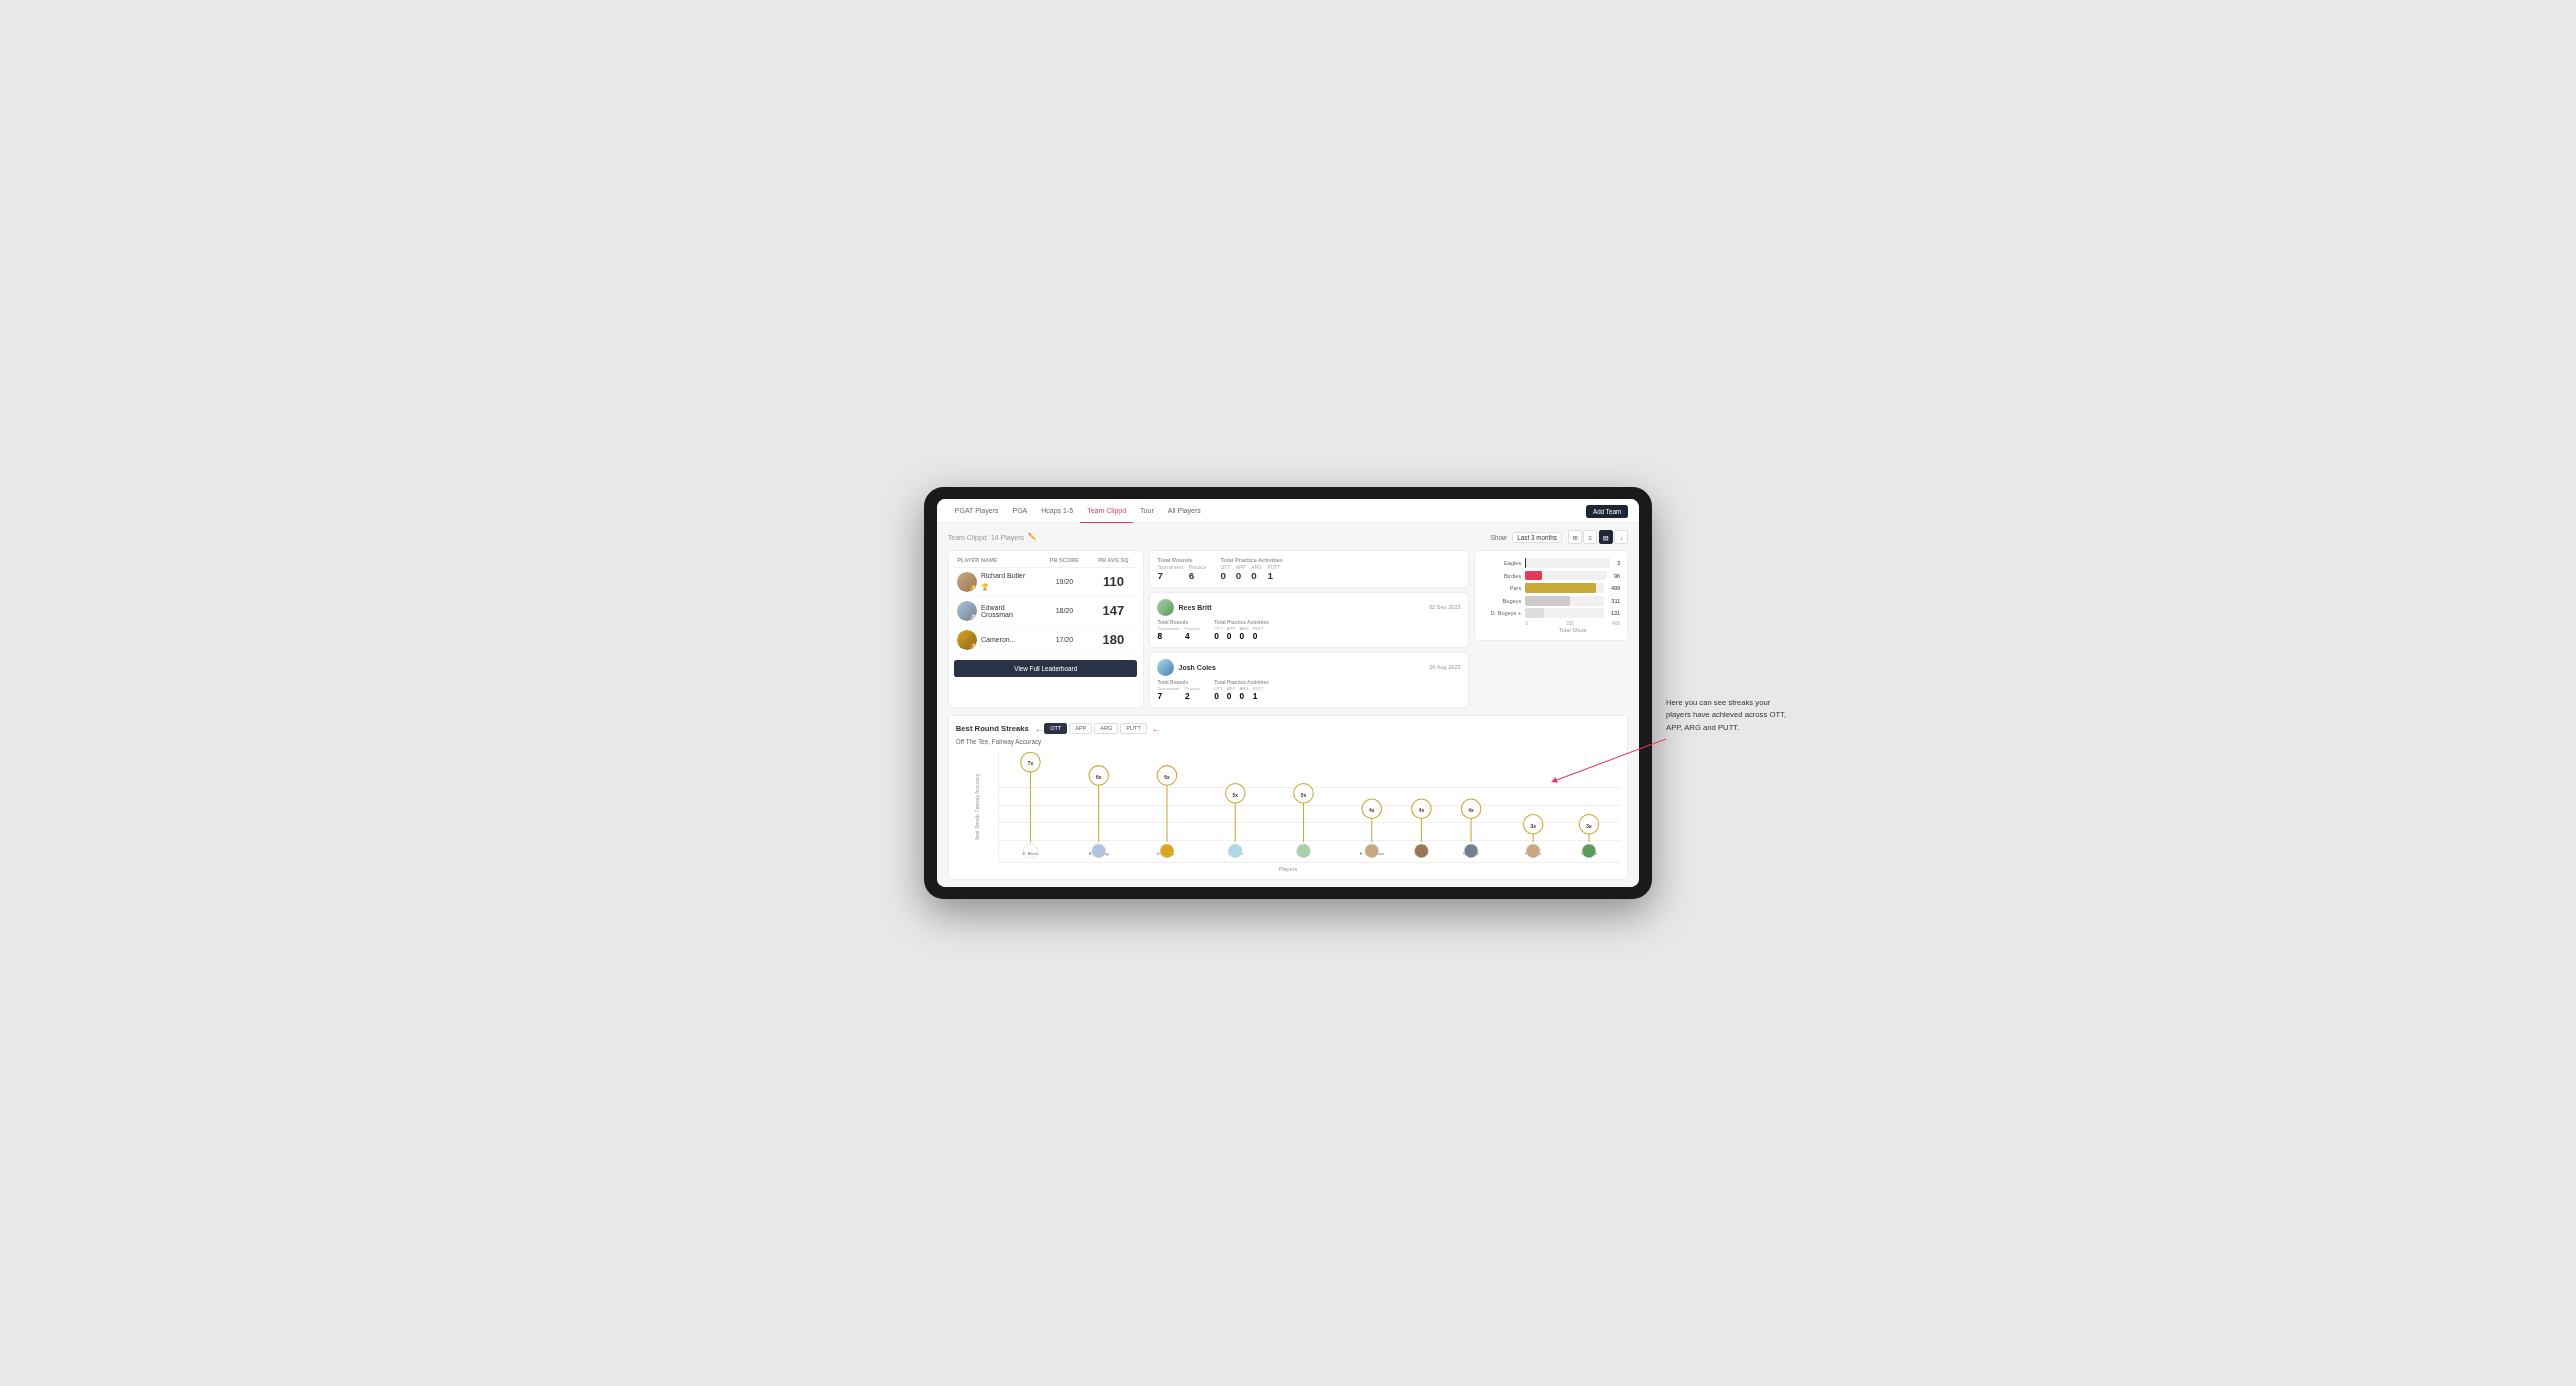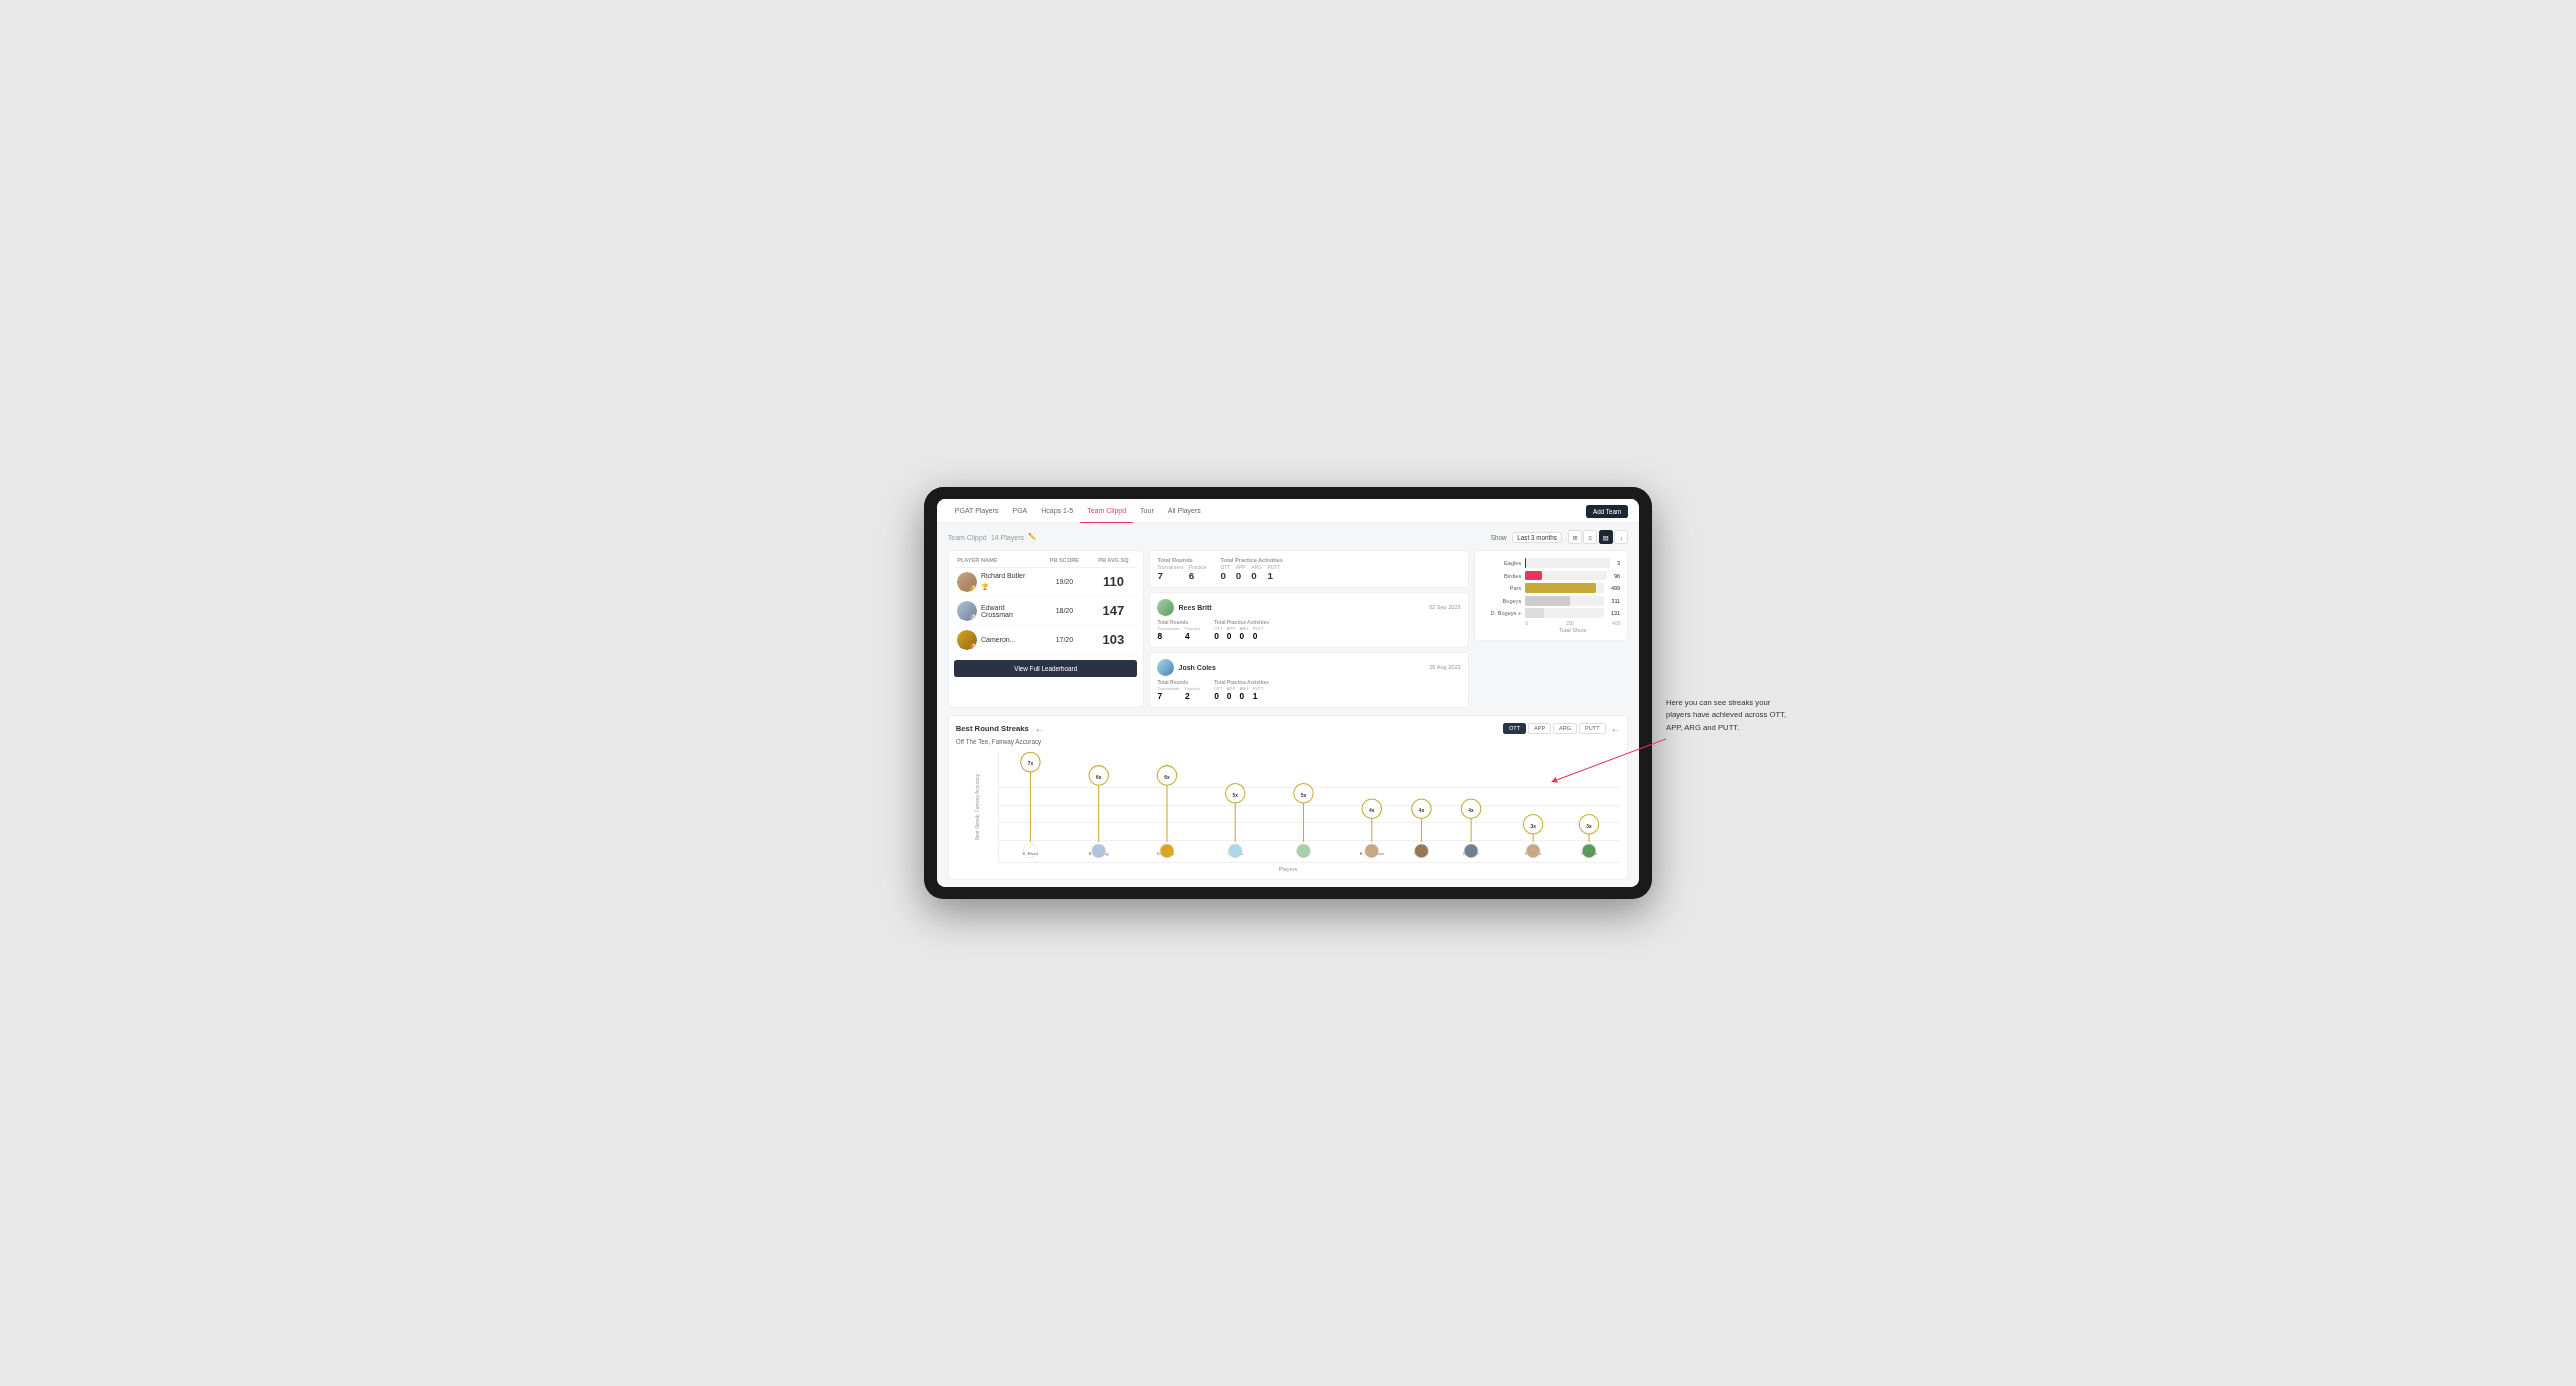--- a/index.html
+++ b/index.html
@@ -427,21 +427,20 @@
     .streaks-section {
       background: #fff;
       border-radius: 4.2px;
       border: 0.7px solid #eee;
       padding: 7px;
     }
 
     .streaks-header {
       display: flex;
       align-items: center;
-      justify-content: space-between;
       margin-bottom: 4.2px;
     }
 
     .streaks-title {
       font-size: 7.7px;
       font-weight: 600;
       color: #333;
     }
 
     .stat-tabs {
@@ -566,21 +565,21 @@
             
             <div class="lb-row">
               <div class="lb-player">
                 <div class="player-avatar">
                   <div class="player-avatar-img" style="background:linear-gradient(135deg,#daa520,#8b6914);"></div>
                   <div class="player-badge badge-bronze">3</div>
                 </div>
                 <div class="player-name">Cameron...</div>
               </div>
               <span class="lb-score">17/20</span>
-              <span class="lb-avg">103</span>
+              <span class="lb-avg">180</span>
             </div>
 
             <button class="view-full-btn">View Full Leaderboard</button>
           </div>
 
           <div style="display:flex;gap:5.6px;">
 
             <div style="flex:1;display:flex;flex-direction:column;gap:4.2px;">
 
               <div class="player-card">

